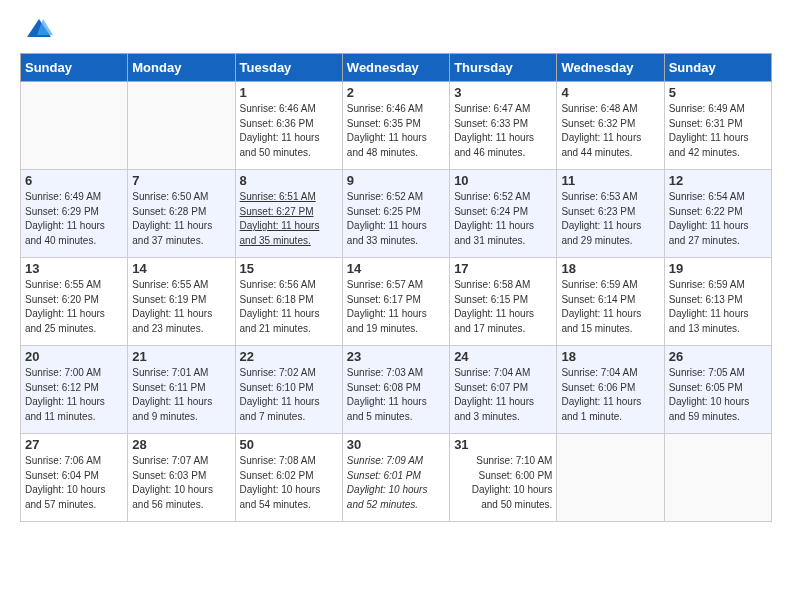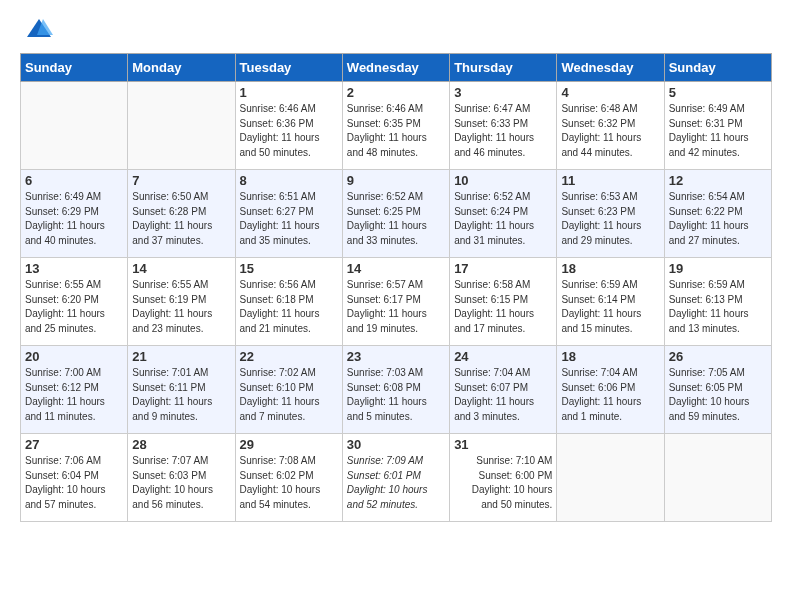--- a/index.html
+++ b/index.html
@@ -176,21 +176,21 @@
 Daylight: 11 hours and 40 minutes.</div>
           </td>
           <td>
             <div class="day-number">7</div>
             <div class="day-info" style="white-space: pre-line;">Sunrise: 6:50 AM
 Sunset: 6:28 PM
 Daylight: 11 hours and 37 minutes.</div>
           </td>
           <td>
             <div class="day-number">8</div>
-            <div class="day-info" style="white-space: pre-line;">Sunrise: 6:51 AM
+            <div class="day-info" style="white-space: pre-line; text-decoration: underline;">Sunrise: 6:51 AM
 Sunset: 6:27 PM
 Daylight: 11 hours and 35 minutes.</div>
           </td>
           <td>
             <div class="day-number">9</div>
             <div class="day-info" style="white-space: pre-line;">Sunrise: 6:52 AM
 Sunset: 6:25 PM
 Daylight: 11 hours and 33 minutes.</div>
           </td>
           <td>
@@ -307,21 +307,21 @@
 Sunset: 6:04 PM
 Daylight: 10 hours and 57 minutes.</div>
           </td>
           <td>
             <div class="day-number">28</div>
             <div class="day-info" style="white-space: pre-line;">Sunrise: 7:07 AM
 Sunset: 6:03 PM
 Daylight: 10 hours and 56 minutes.</div>
           </td>
           <td>
-            <div class="day-number">29</div>
+            <div class="day-number">50</div>
             <div class="day-info" style="white-space: pre-line;">Sunrise: 7:08 AM
 Sunset: 6:02 PM
 Daylight: 10 hours and 54 minutes.</div>
           </td>
           <td>
             <div class="day-number">30</div>
             <div class="day-info" style="white-space: pre-line; font-style: italic;">Sunrise: 7:09 AM
 Sunset: 6:01 PM
 Daylight: 10 hours and 52 minutes.</div>
           </td>

